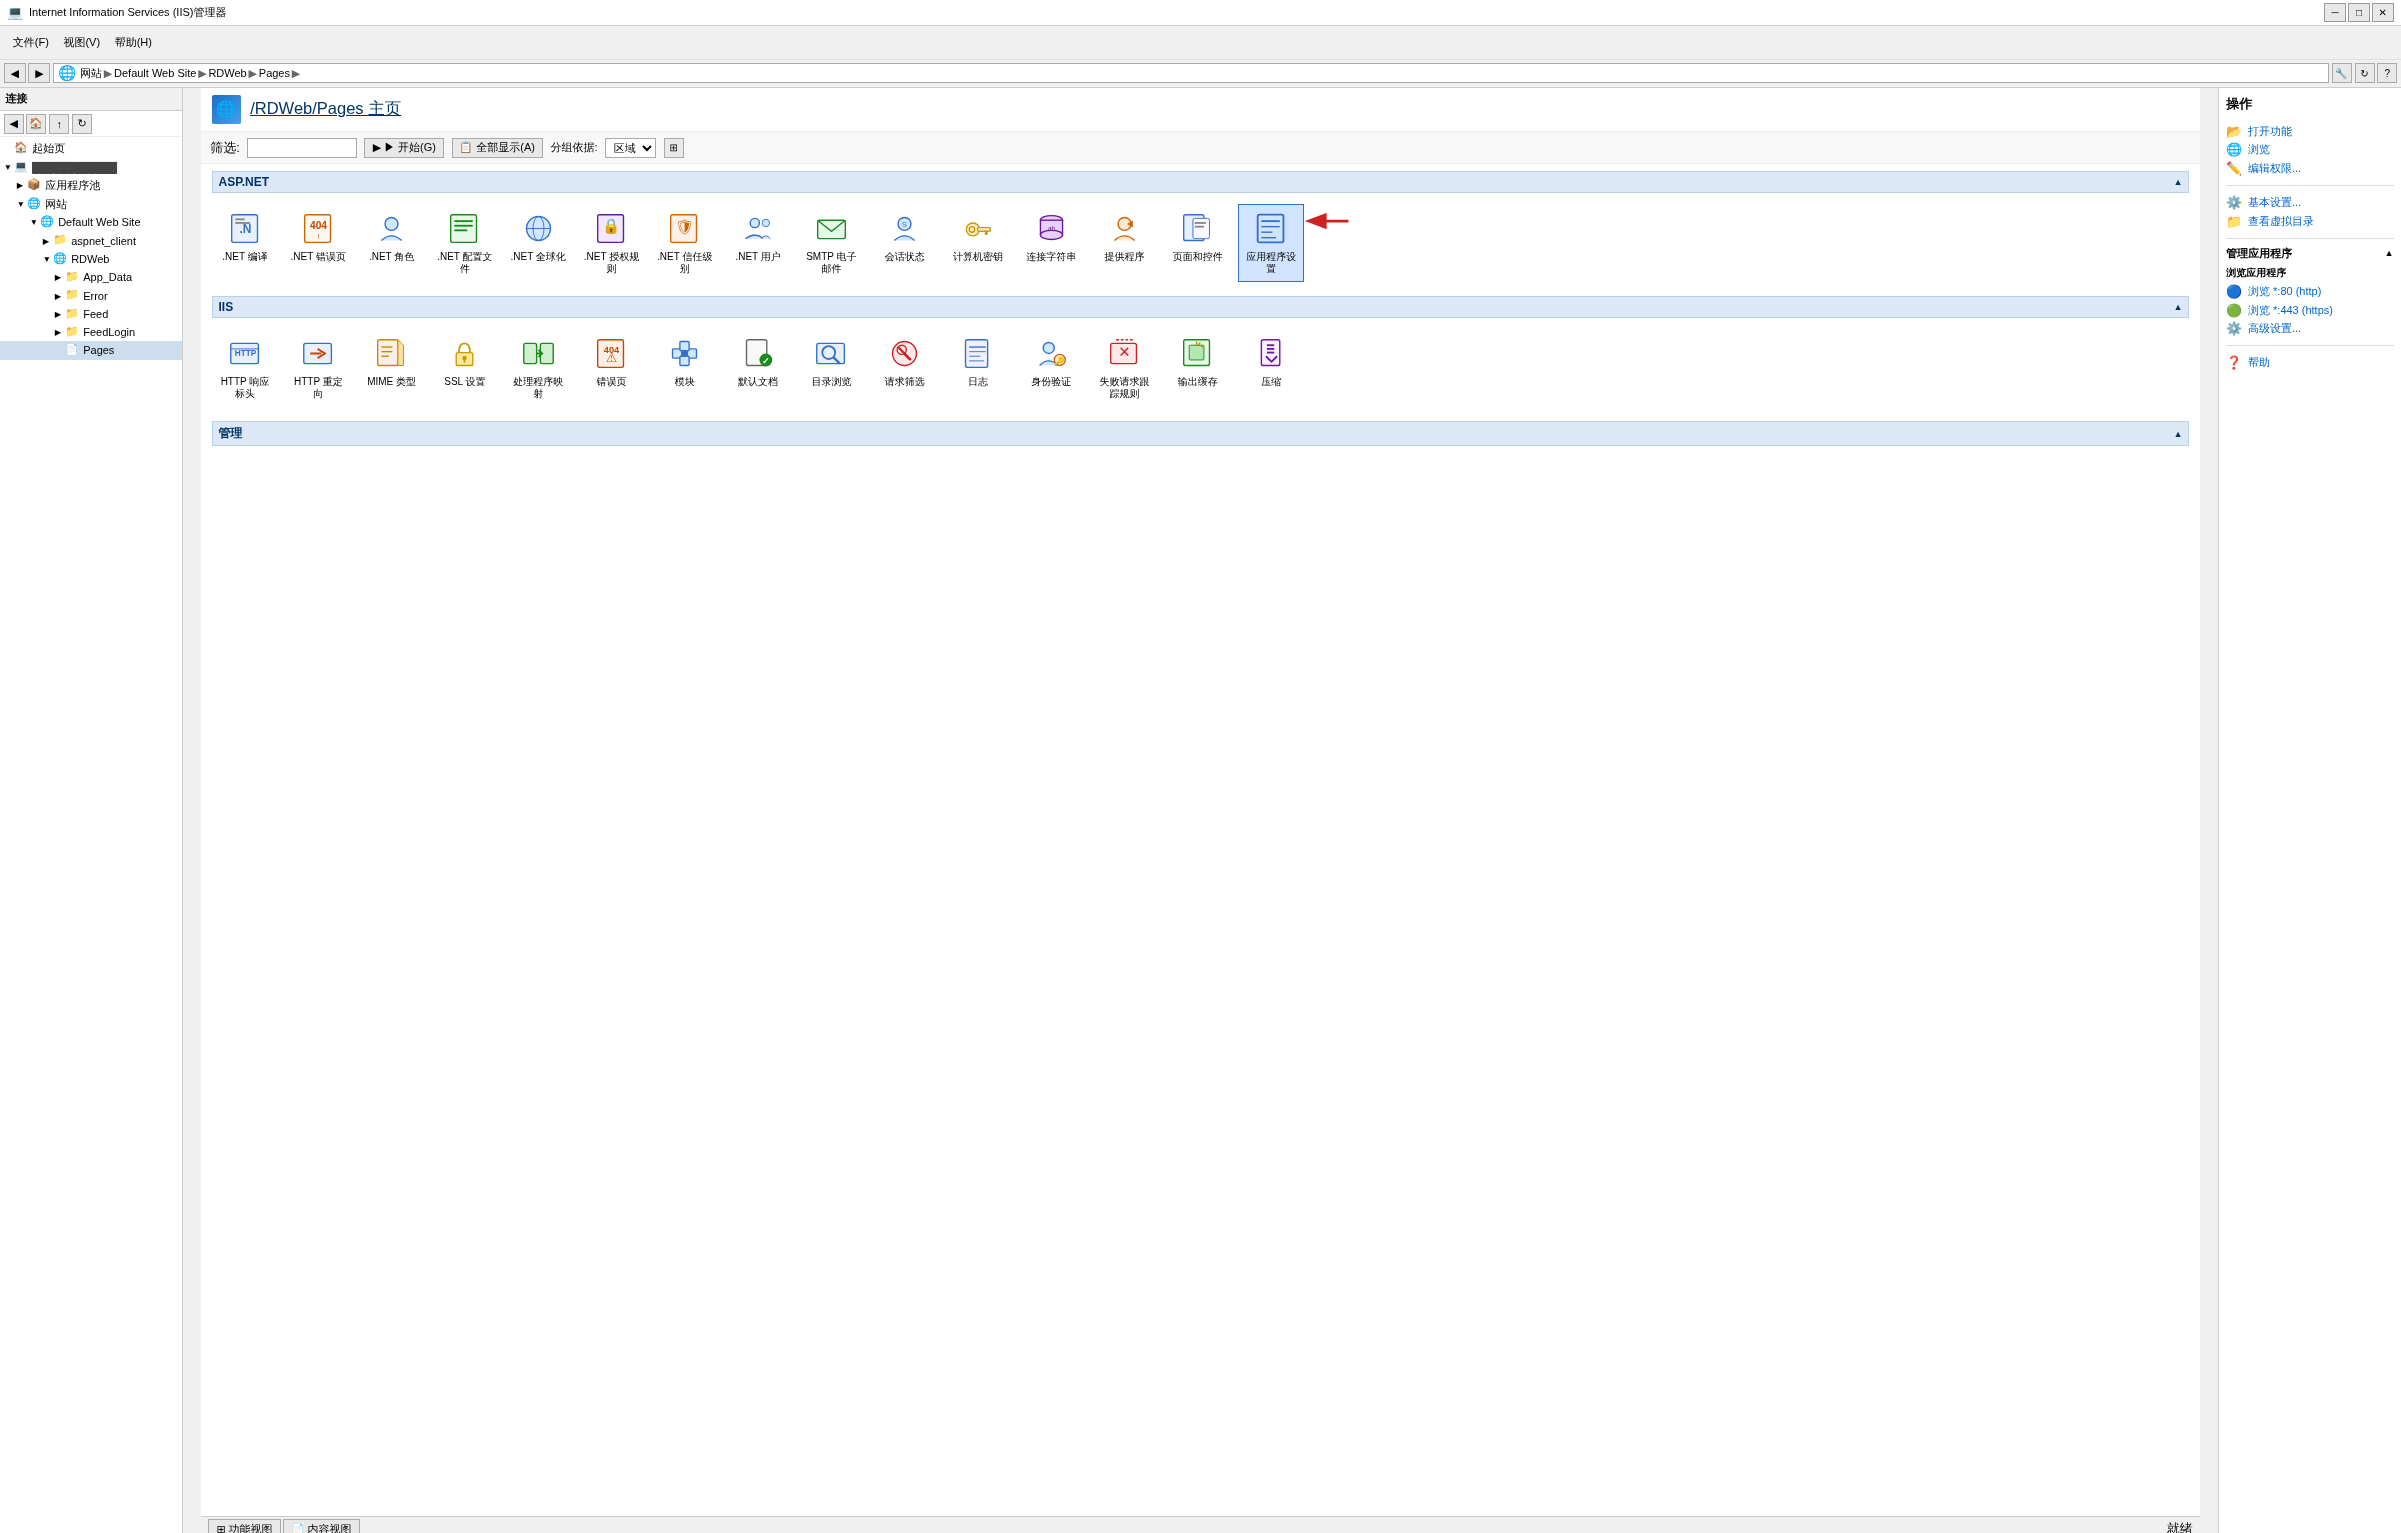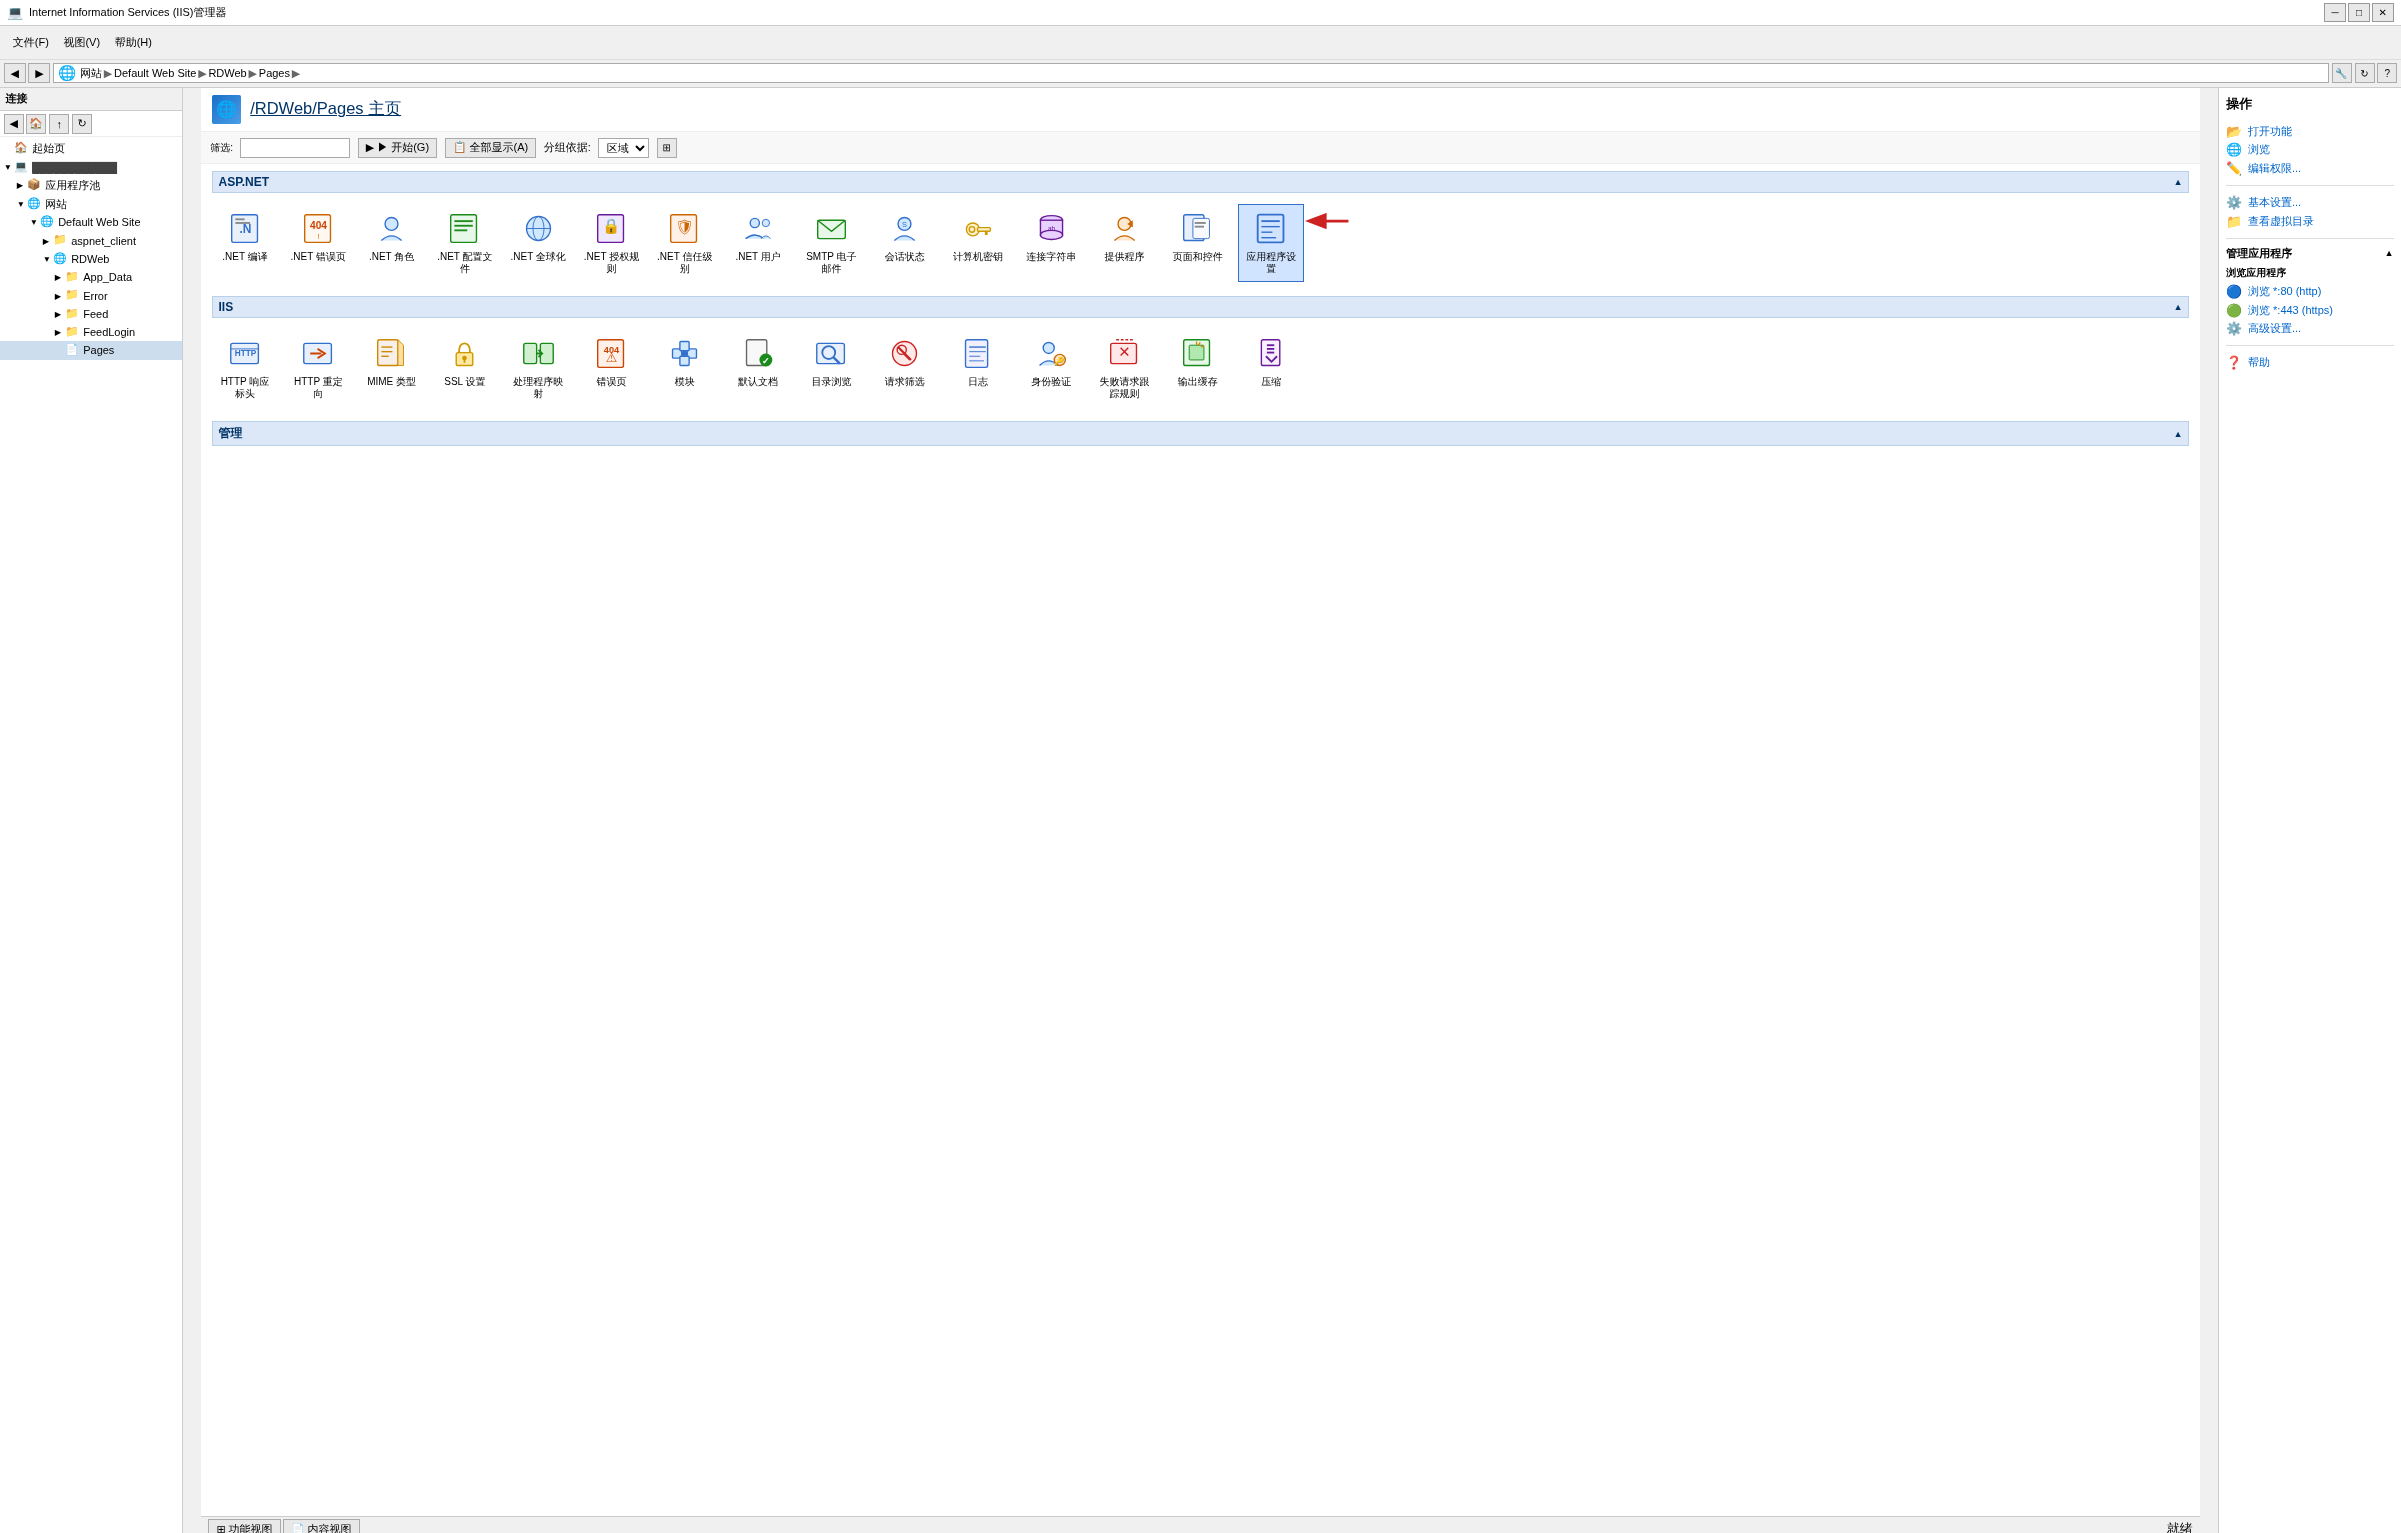--- a/index.html
+++ b/index.html
@@ -93,21 +93,21 @@
       background: linear-gradient(135deg, #1a6ec8, #4a9fe8);
       border-radius: 1.8px; display: flex; align-items: center; justify-content: center; color: #fff; font-size: 16.5px;
     }
     #page-title-text { font-size: 16.5px; font-weight: normal; color: #003366; text-decoration: underline; }
 
     
     #filter-bar {
       display: flex; align-items: center; padding: 5.5px 9.2px; gap: 7.3px;
       border-bottom: 0.9px solid #eee; background: #f8f8f8;
     }
-    #filter-label { font-size: 10px; }
+    #filter-label { font-size: 13px; }
     #filter-input {
       width: 110px; height: 20px; border: 0.9px solid #aaa; padding: 0.9px 3.7px; font-size: 11px;
     }
     .filter-btn {
       height: 20px; padding: 0 7.3px; border: 0.9px solid #aaa; background: #e8e8e8;
       cursor: pointer; font-size: 11px; display: flex; align-items: center; gap: 2.8px;
     }
     #groupby-label { font-size: 11px; }
     #groupby-select {
       height: 20px; border: 0.9px solid #aaa; padding: 0 3.7px; font-size: 11px; background: #fff;

